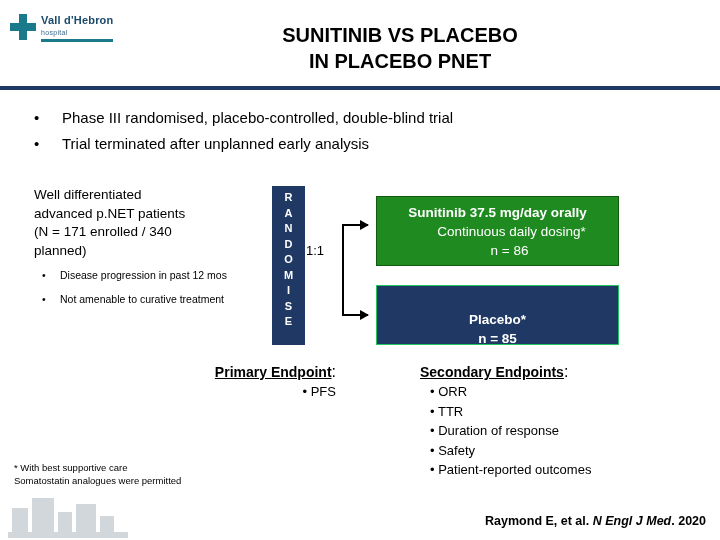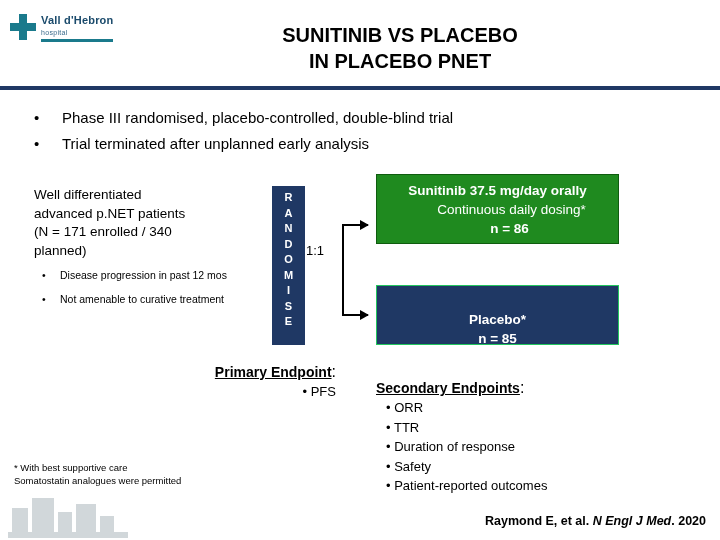--- a/index.html
+++ b/index.html
@@ -187,30 +187,30 @@
 
   
   .tx-box {
     position: absolute;
     box-sizing: border-box;
     text-align: center;
     color: #ffffff;
   }
   .tx-sunitinib {
     left: 376px;
-    top: 174px;
+    top: 196px;
     width: 243px;
     height: 70px;
     background: #1f8a1f;
     border: 1px solid #0f5c0f;
     padding-top: 6px;
   }
   .tx-sunitinib .l1 { font-size: 13.5px; font-weight: bold; line-height: 19px; }
   .tx-sunitinib .l2 { font-size: 13.5px; line-height: 19px; padding-left: 28px; }
-  .tx-sunitinib .l3 { font-size: 13.5px; font-weight: bold; line-height: 19px; margin-left: 24px; }
+  .tx-sunitinib .l3 { font-size: 13.5px; font-weight: normal; line-height: 19px; margin-left: 24px; }
 
   .tx-placebo {
     left: 376px;
     top: 285px;
     width: 243px;
     height: 60px;
     background: #1f3864;
     border: 1px solid #22c55e;
     padding-top: 24px;
   }
@@ -231,24 +231,23 @@
     text-decoration: underline;
     line-height: 20px;
   }
   .endpoints-primary .it {
     font-size: 13px;
     line-height: 20px;
   }
 
   .endpoints-secondary {
     position: absolute;
-    left: 376px;
+    left: 420px;
     top: 362px;
     width: 290px;
-    margin-top: 16px;
   }
   .endpoints-secondary .hd {
     font-size: 14px;
     font-weight: bold;
     text-decoration: underline;
     line-height: 20px;
   }
   .endpoints-secondary .it {
     font-size: 13px;
     line-height: 19.5px;

